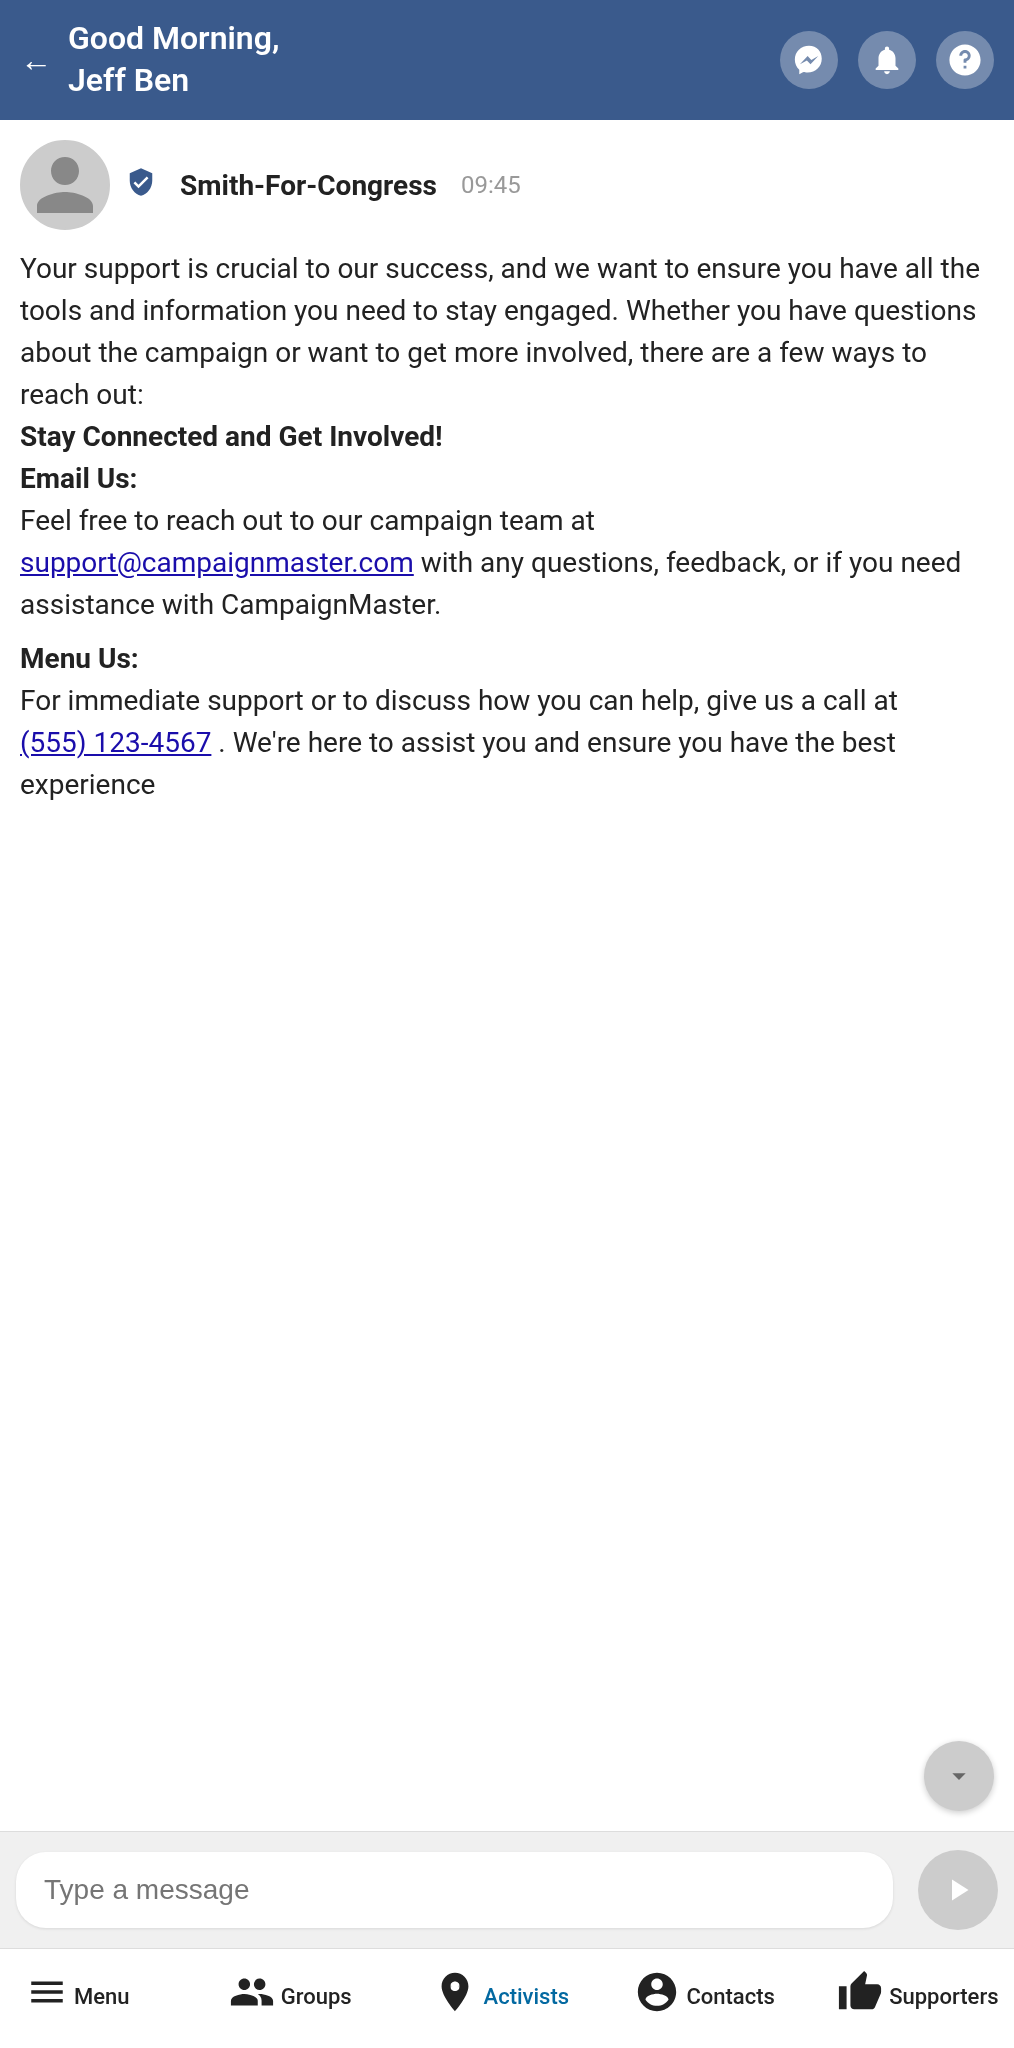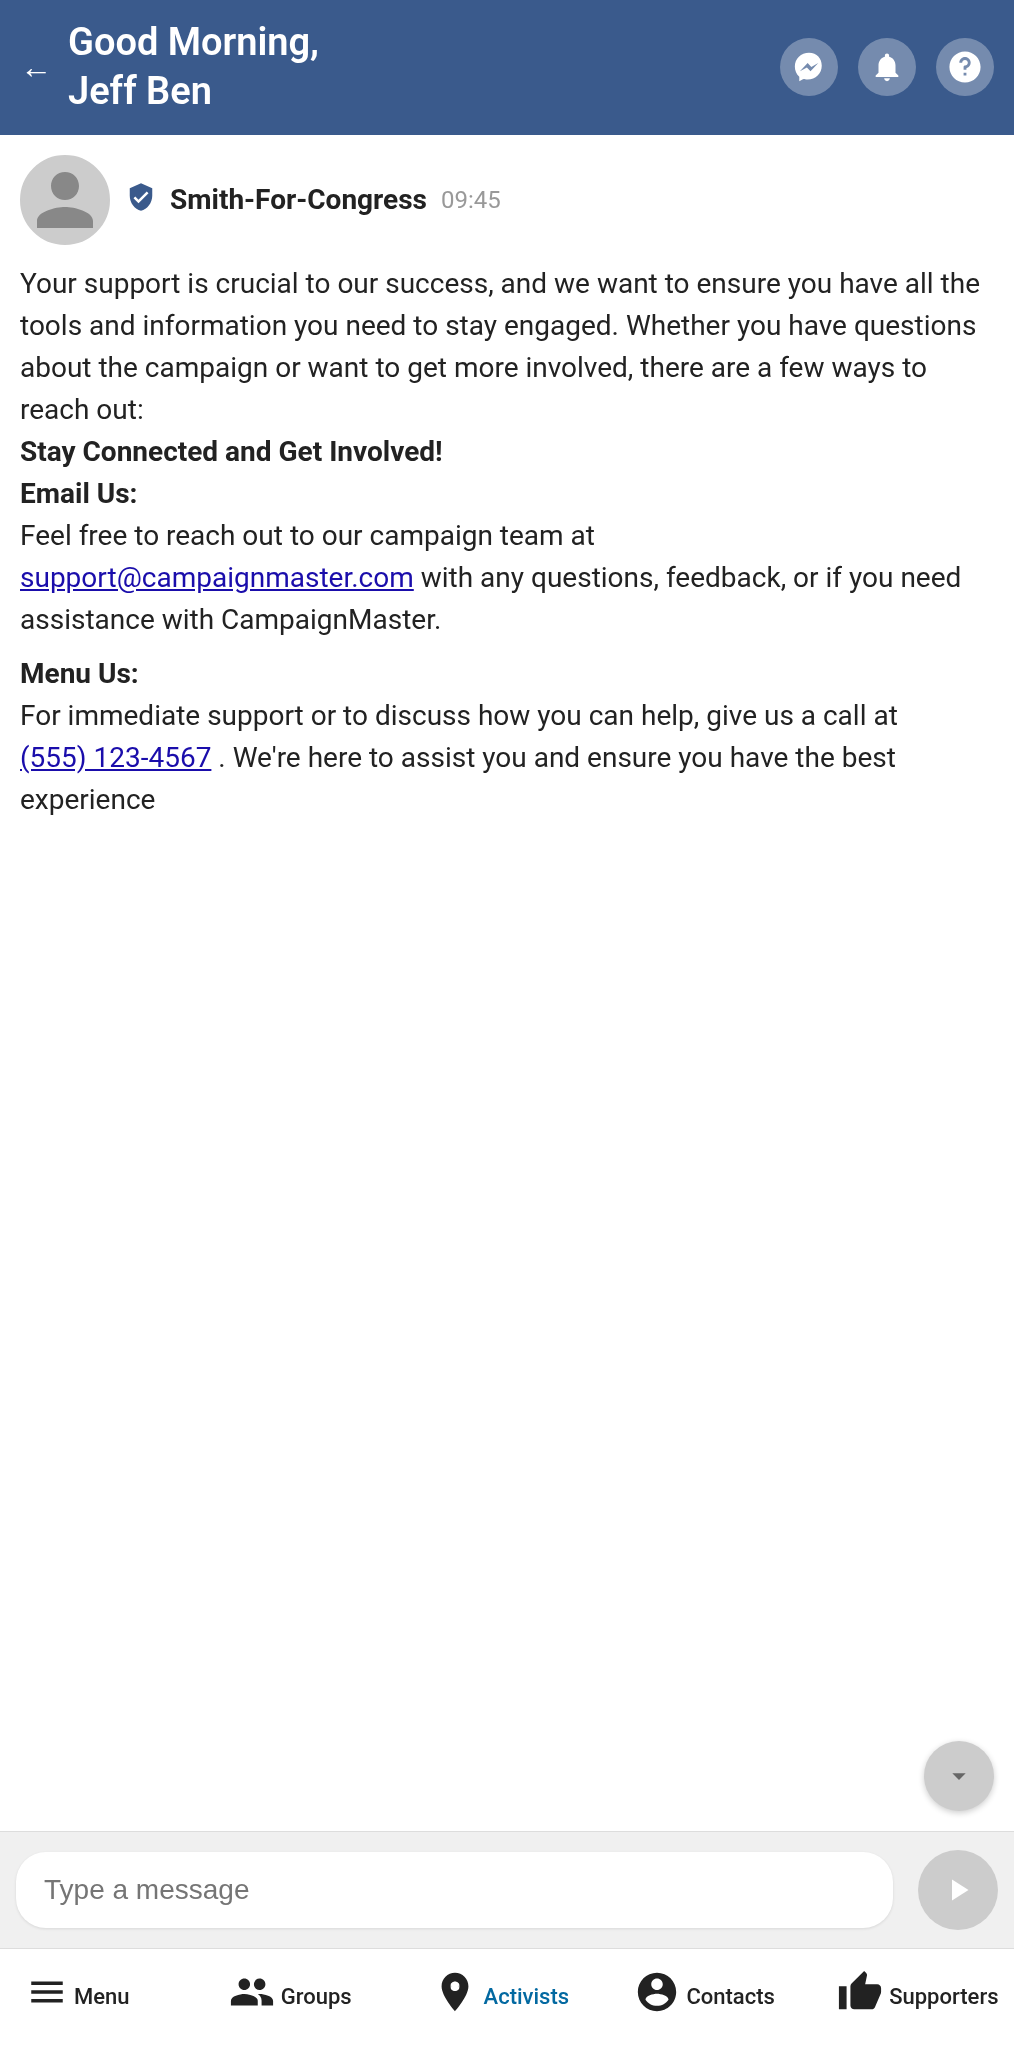--- a/index.html
+++ b/index.html
@@ -28,21 +28,21 @@
       align-items: center;
       gap: 16px;
     }
     .back-arrow {
       color: white;
       font-size: 32px;
       cursor: pointer;
     }
     .header-title {
       color: white;
-      font-size: 38px;
+      font-size: 32px;
       font-weight: 600;
       line-height: 1.3;
     }
     .header-icons {
       display: flex;
       gap: 20px;
       align-items: center;
     }
     .header-icon {
       color: white;
@@ -86,21 +86,21 @@
       overflow: hidden;
     }
     .avatar svg {
       width: 70px;
       height: 70px;
       fill: #888;
     }
     .sender-info {
       display: flex;
       align-items: center;
-      gap: 14px;
+      gap: 24px;
       justify-content: space-between;
     }
     .verified-icon {
       color: #3a5a8c;
       font-size: 24px;
     }
     .sender-name {
       font-size: 28px;
       font-weight: 700;
       color: #222;

